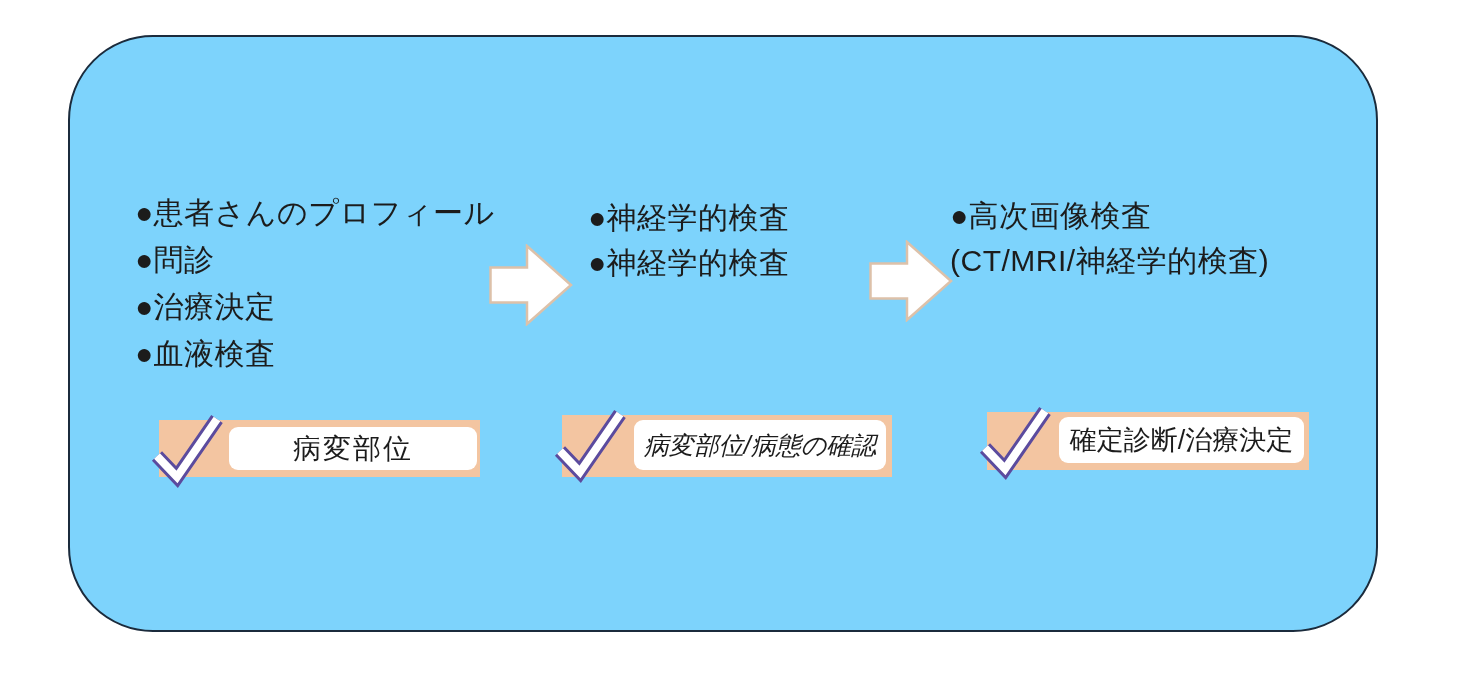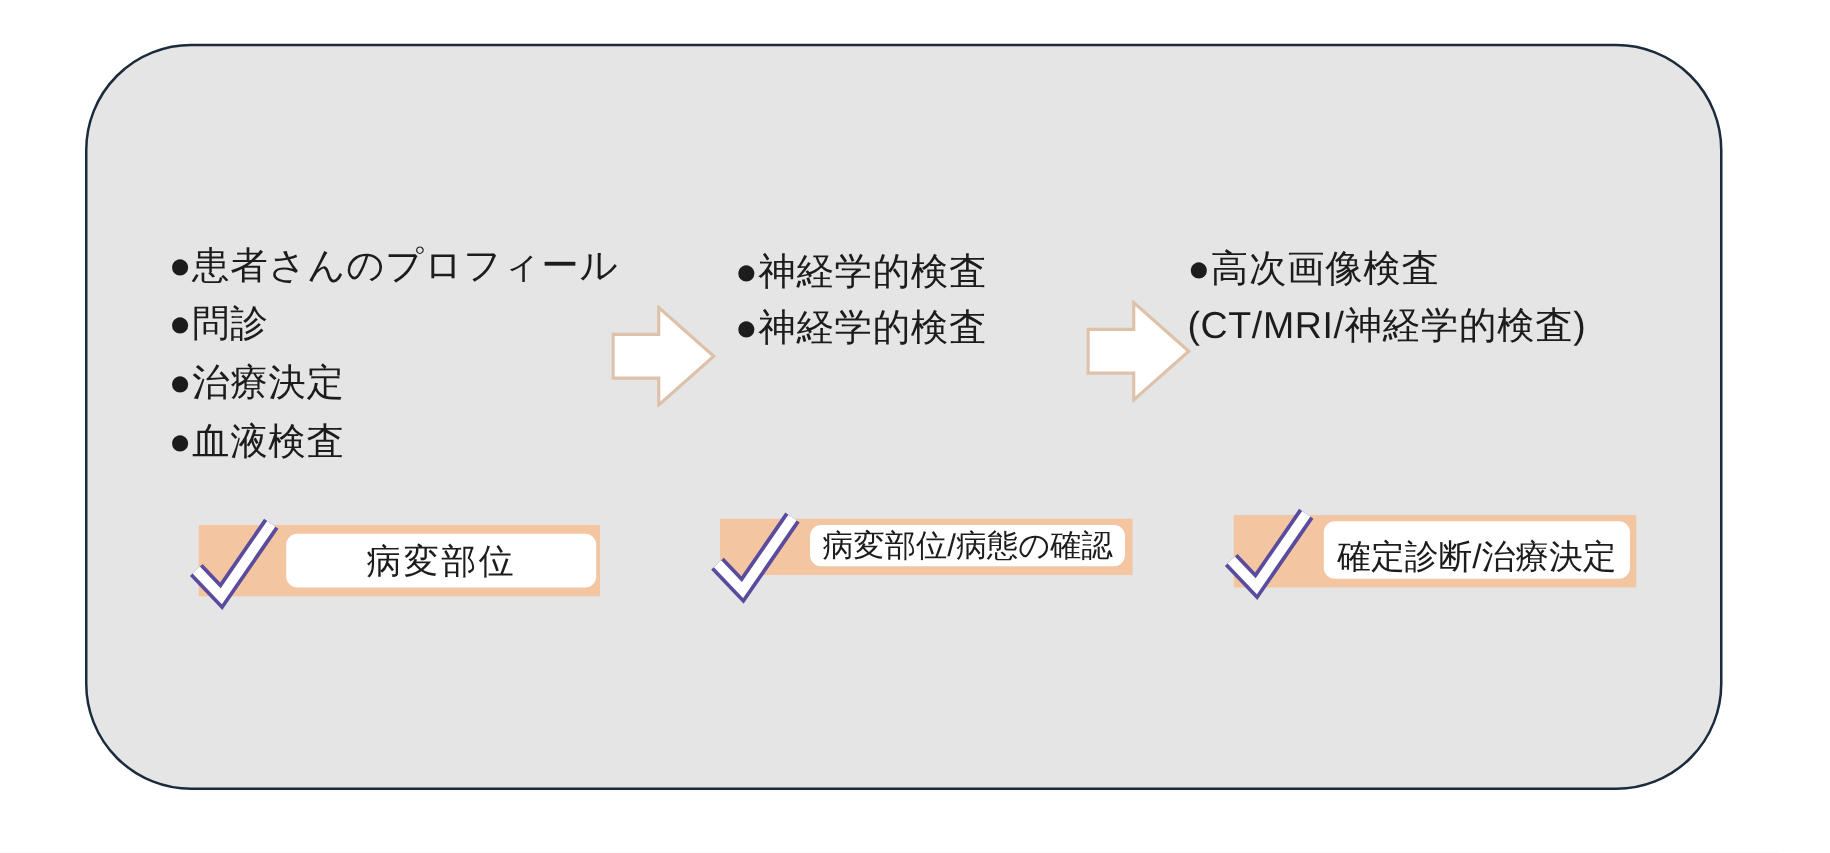--- a/index.html
+++ b/index.html
@@ -20,21 +20,21 @@
     background: #ffffff;
     overflow: hidden;
   }
 
   .frame {
     position: absolute;
     left: 68px; top: 35px;
     width: 1310px; height: 597px;
     border: 2.5px solid var(--navy);
     border-radius: 85px;
-    background: #e5e5e5;
+    background: #7dd3fc;
   }
 
   .list {
     position: absolute;
     font-size: 30px;
     font-weight: 500;
     letter-spacing: 0.5px;
     white-space: nowrap;
   }
   .list .li { height: 47px; line-height: 47px; }
@@ -46,36 +46,36 @@
   .arrow { position: absolute; width: 84px; height: 82px; }
   .arrow path { fill: #ffffff; stroke: var(--arrow); stroke-width: 2.5; stroke-linejoin: miter; }
   .arrow1 { left: 419px; top: 207px; }
   .arrow2 { left: 799px; top: 203px; }
 
   .checkrow {
     position: absolute;
     background: var(--peach);
   }
   .row1 { left: 89px;  top: 383px; width: 321px; height: 57px; }
-  .row2 { left: 506px; top: 378px; width: 330px; height: 45px; }
+  .row2 { left: 492px; top: 378px; width: 330px; height: 62px; font-style: italic; }
   .row3 { left: 917px; top: 375px; width: 322px; height: 58px; }
 
   .whitebox {
     position: absolute;
     background: #ffffff;
     border-radius: 9px;
     display: flex;
     align-items: center;
     justify-content: center;
     white-space: nowrap;
     font-weight: 500;
   }
   .row1 .whitebox { left: 70px; top: 7px; right: 3px; bottom: 7px; font-size: 28px; letter-spacing: 2px; }
   .row2 .whitebox { left: 72px; top: 5px; right: 6px; bottom: 7px; font-size: 25px; }
-  .row3 .whitebox { left: 72px; top: 5px; right: 5px; bottom: 7px; font-size: 27px; align-items: flex-end; }
+  .row3 .whitebox { left: 72px; top: 5px; right: 5px; bottom: 7px; font-size: 27px; }
 
   .check {
     position: absolute;
     left: -10px; top: -11px;
     width: 76px; height: 82px;
   }
   .check .under { fill: none; stroke: var(--purple); stroke-width: 14; }
   .check .over  { fill: none; stroke: #ffffff;      stroke-width: 8;  }
 </style>
 </head>

